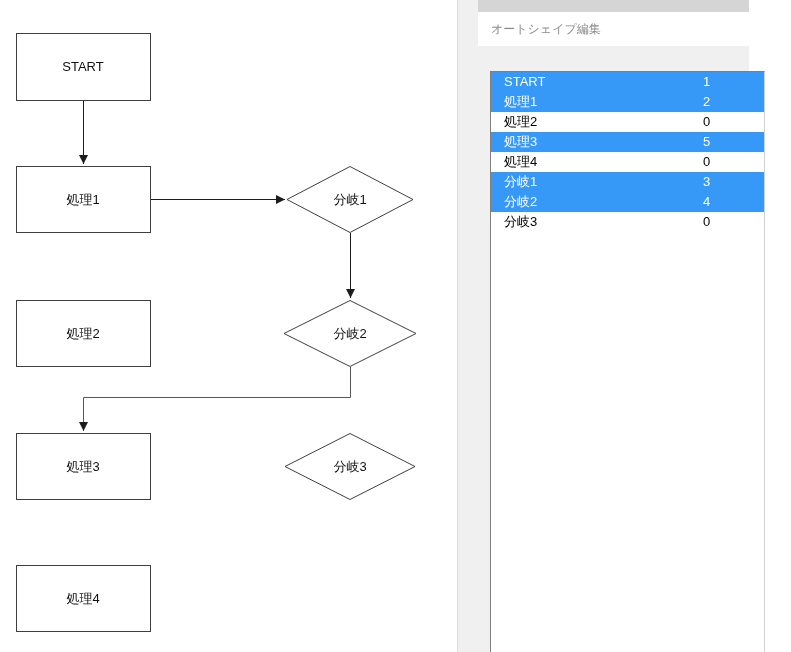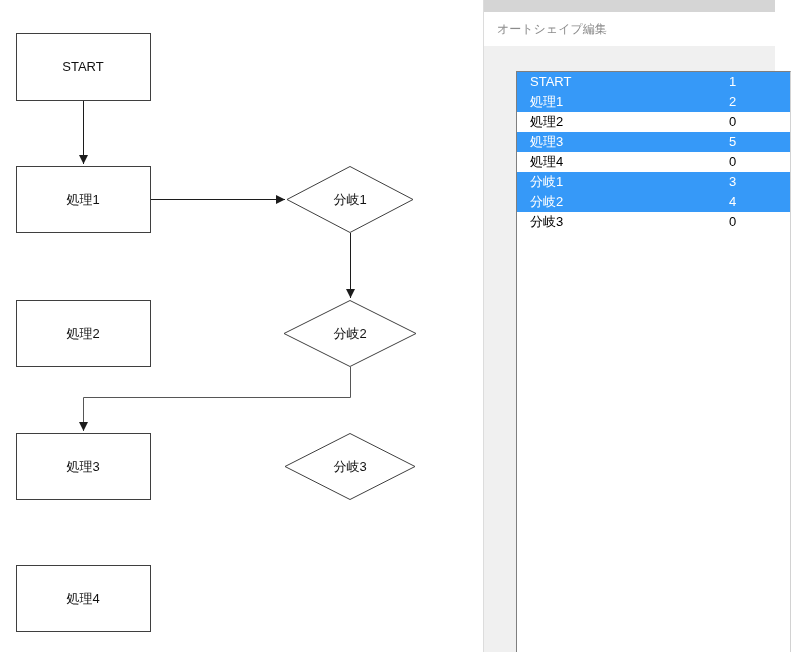--- a/index.html
+++ b/index.html
@@ -17,25 +17,26 @@
   .flow-label {
     fill: #111111; font-size: 13px;
     font-family: "Liberation Sans", sans-serif;
     text-anchor: middle;
   }
   .connector { fill: none; stroke: #1c1c1c; stroke-width: 1; }
   .connector.gray { stroke: #565656; }
 
   
   .panel {
-    position: absolute; left: 483px; top: 0;
+    position: absolute; left: 457px; top: 0;
     width: 292px; height: 652px;
     background: #f0f0f0;
     border-left: 1px solid #dcdcdc;
     box-sizing: border-box;
+    padding-left: 20px;
   }
   .topstrip { height: 12px; background: #d5d5d5; }
   .titlebar {
     height: 34px; background: #ffffff;
     display: flex; align-items: center;
     padding-left: 13px;
     font-size: 12px; color: #8b8b8b;
     user-select: none;
   }
   .client {

